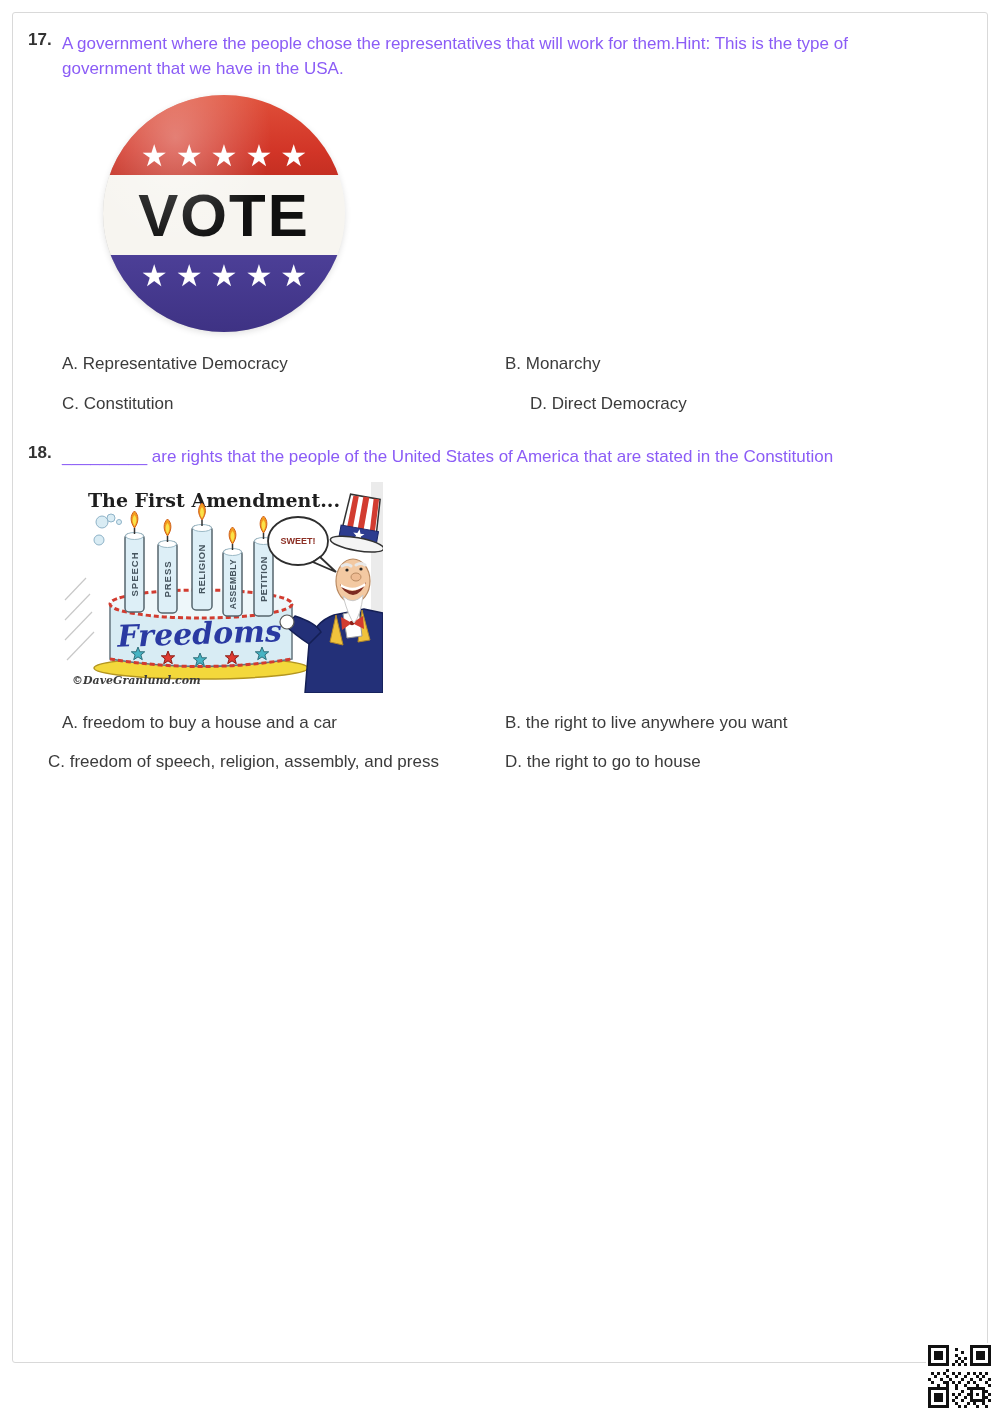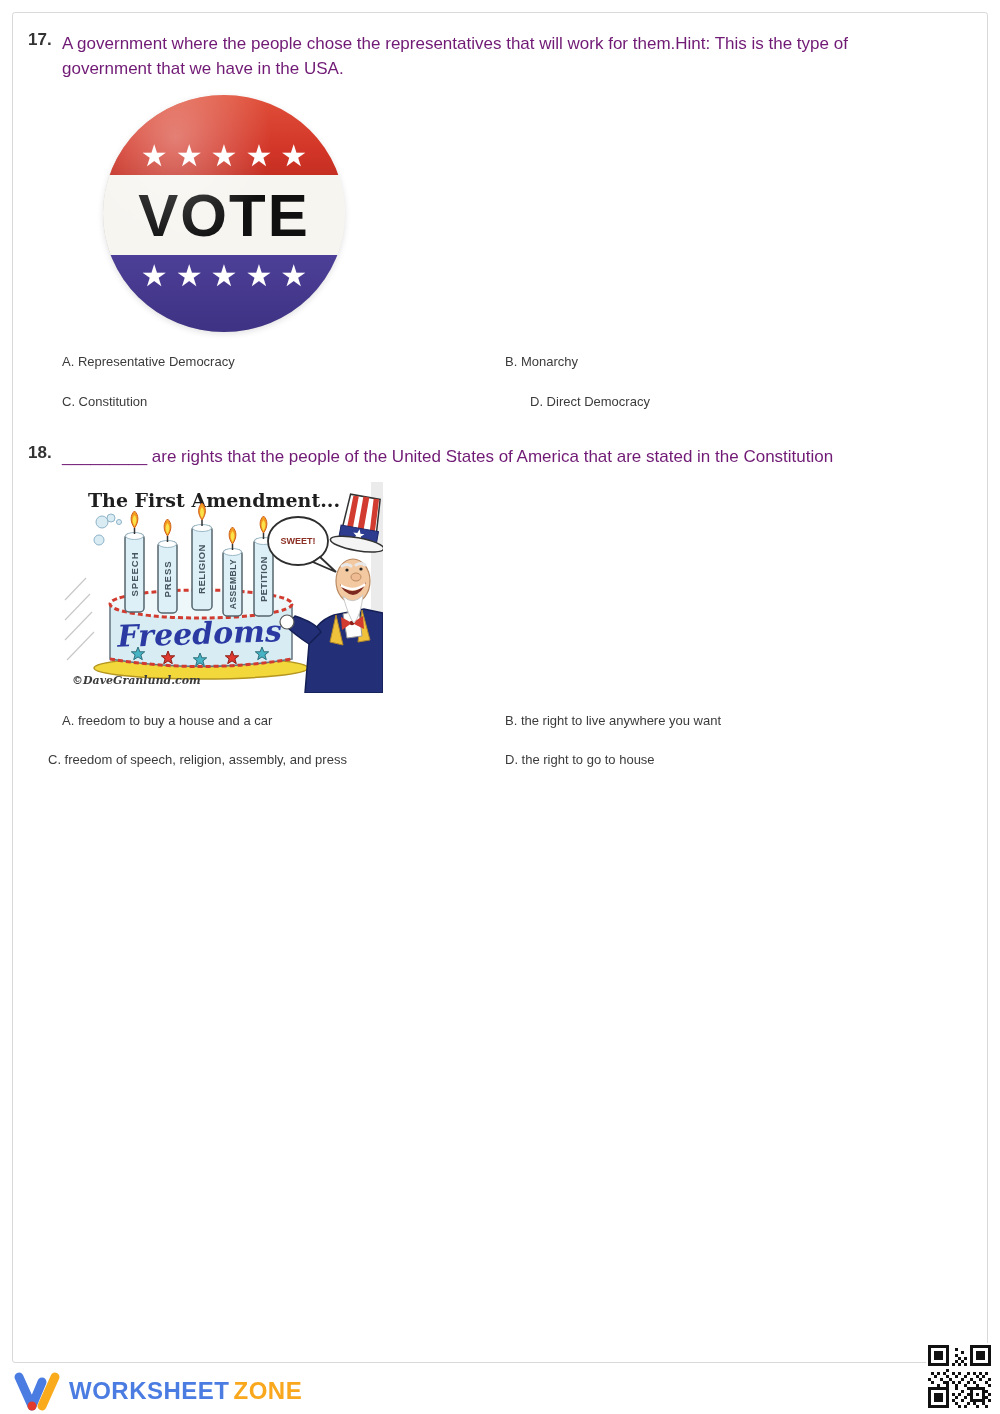--- a/index.html
+++ b/index.html
@@ -4,22 +4,22 @@
 <style>
   * { margin:0; padding:0; box-sizing:border-box; }
   html,body { background:#ffffff; }
   body { font-family:"Liberation Sans", sans-serif; color:#3b3b3b; }
   .page { position:relative; width:1000px; height:1414px; background:#fff; overflow:hidden; }
   .page-border { position:absolute; left:12px; top:12px; width:976px; height:1351px;
                  border:1px solid #d9d9d9; border-radius:3px; }
 
   
   .q-number { position:absolute; font-size:17px; font-weight:bold; color:#333;text-align:right; }
-  .q-text   { position:absolute; font-size:17px; line-height:25px; color:#701a75; }
-  .opt      { position:absolute; font-size:13px; color:#3b3b3b; white-space:nowrap; }
+  .q-text   { position:absolute; font-size:17px; line-height:25px; color:#8b5cf6; }
+  .opt      { position:absolute; font-size:17px; color:#3b3b3b; white-space:nowrap; }
 
   
   .vote-badge { position:absolute; left:103px; top:95px; width:242px; height:237px;
                 border-radius:50%; overflow:hidden;
                 box-shadow: inset -8px 10px 18px rgba(255,255,255,0.45),
                             inset 8px -12px 22px rgba(0,0,0,0.28),
                             0 2px 6px rgba(0,0,0,0.12); }
   .vb-red   { position:absolute; left:0; top:0; width:100%; height:80px;
               background:linear-gradient(180deg,#e0503a 0%, #d23527 70%, #c52f22 100%); }
   .vb-white { position:absolute; left:0; top:80px; width:100%; height:80px; background:#f7f5f0; }
@@ -208,30 +208,20 @@
 
       <text x="10" y="202" font-size="11" font-style="italic" font-weight="bold" font-family="DejaVu Serif, serif" fill="#3c3c3c">©DaveGranlund.com</text>
     </svg>
   </div>
 
   <div class="opt" style="left:62px;  top:713px;">A. freedom to buy a house and a car</div>
   <div class="opt" style="left:505px; top:713px;">B. the right to live anywhere you want</div>
   <div class="opt" style="left:48px;  top:752px;text-align:center;">C. freedom of speech, religion, assembly, and press</div>
   <div class="opt" style="left:505px; top:752px;">D. the right to go to house</div>
 
-  <div class="footer-logo">
-    <svg width="48" height="44" viewBox="0 0 48 44">
-      <path d="M6 8 L19 37 L29 13" fill="none" stroke="#4a7ce2" stroke-width="9" stroke-linecap="round" stroke-linejoin="round"></path>
-      <circle cx="19" cy="37" r="4.5" fill="#e23b2e"></circle>
-      <path d="M29 37 L42 8" fill="none" stroke="#f9ab1c" stroke-width="9" stroke-linecap="round"></path>
-    </svg>
-    <div class="logo-text">
-      <span class="w1">WORKSHEET</span><span class="w2">ZONE</span>
-    </div>
-  </div>
 
 
   <div class="qr-box">
     <svg width="63" height="63" viewBox="0 0 63 63">
       <rect width="63" height="63" fill="#ffffff"></rect>
       <g transform="scale(3)" fill="#111111">
 
         <rect x="0" y="0" width="7" height="7"></rect>
           <rect x="1" y="1" width="5" height="5" fill="#ffffff"></rect>
           <rect x="2" y="2" width="3" height="3"></rect>

